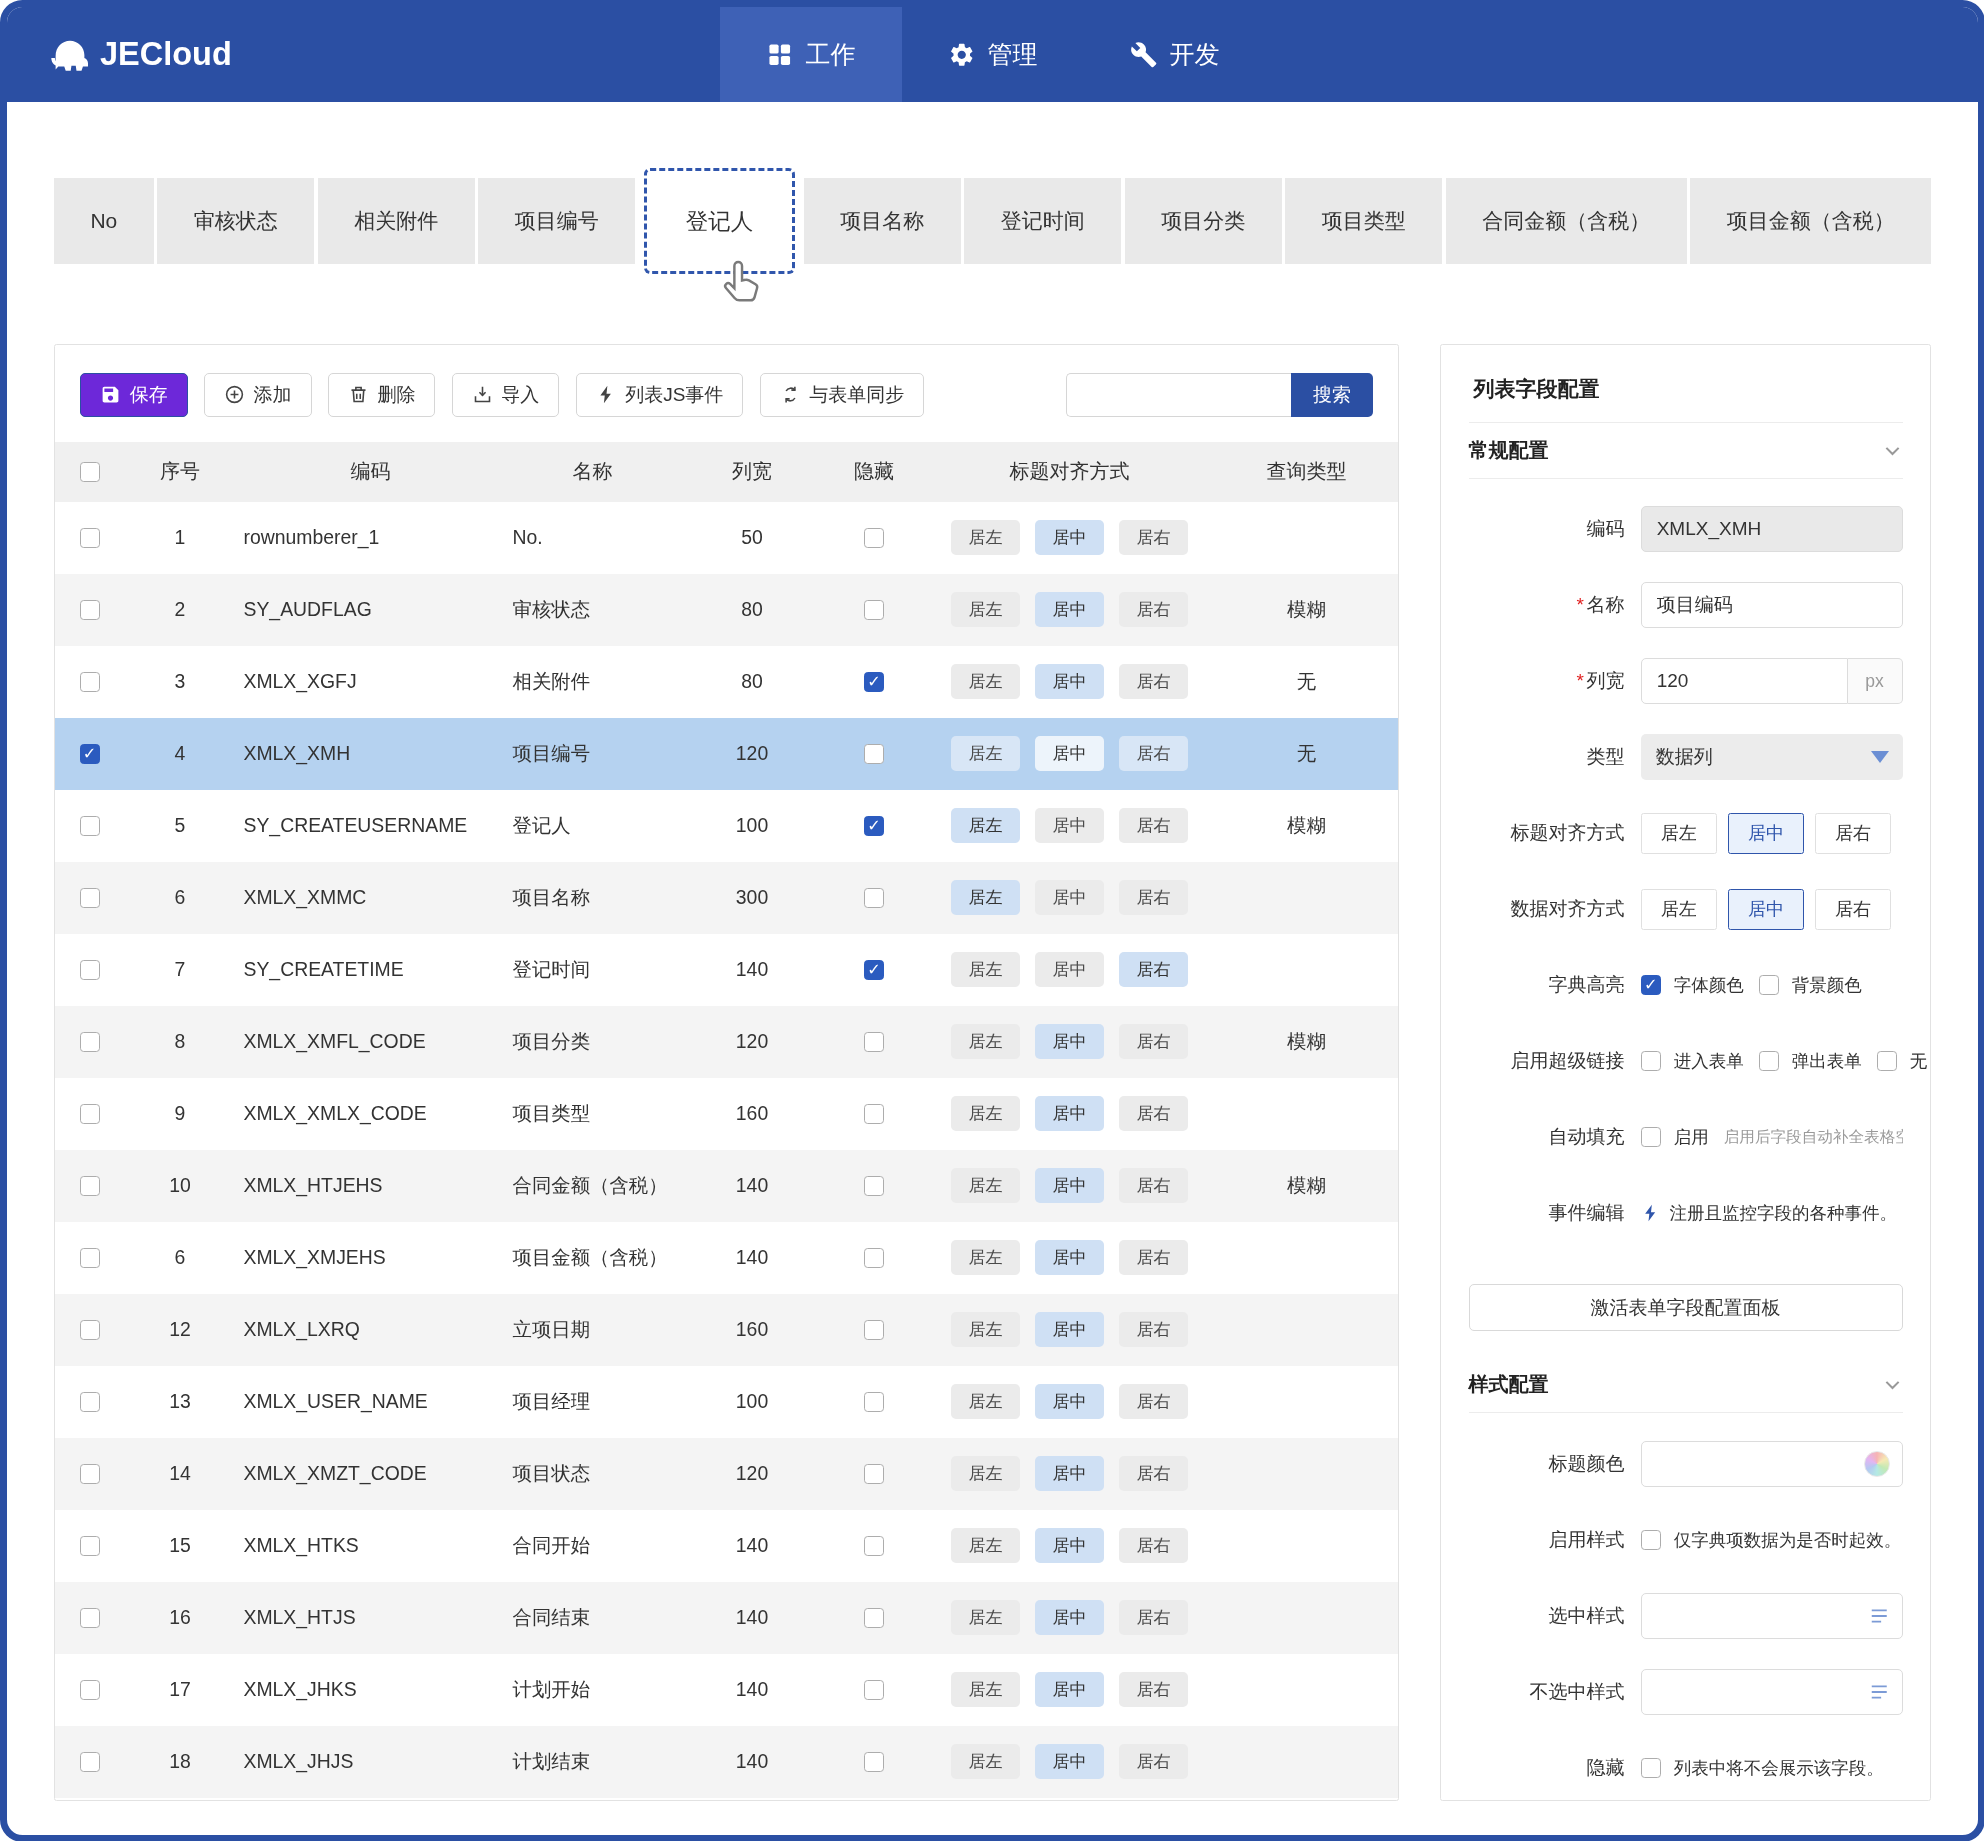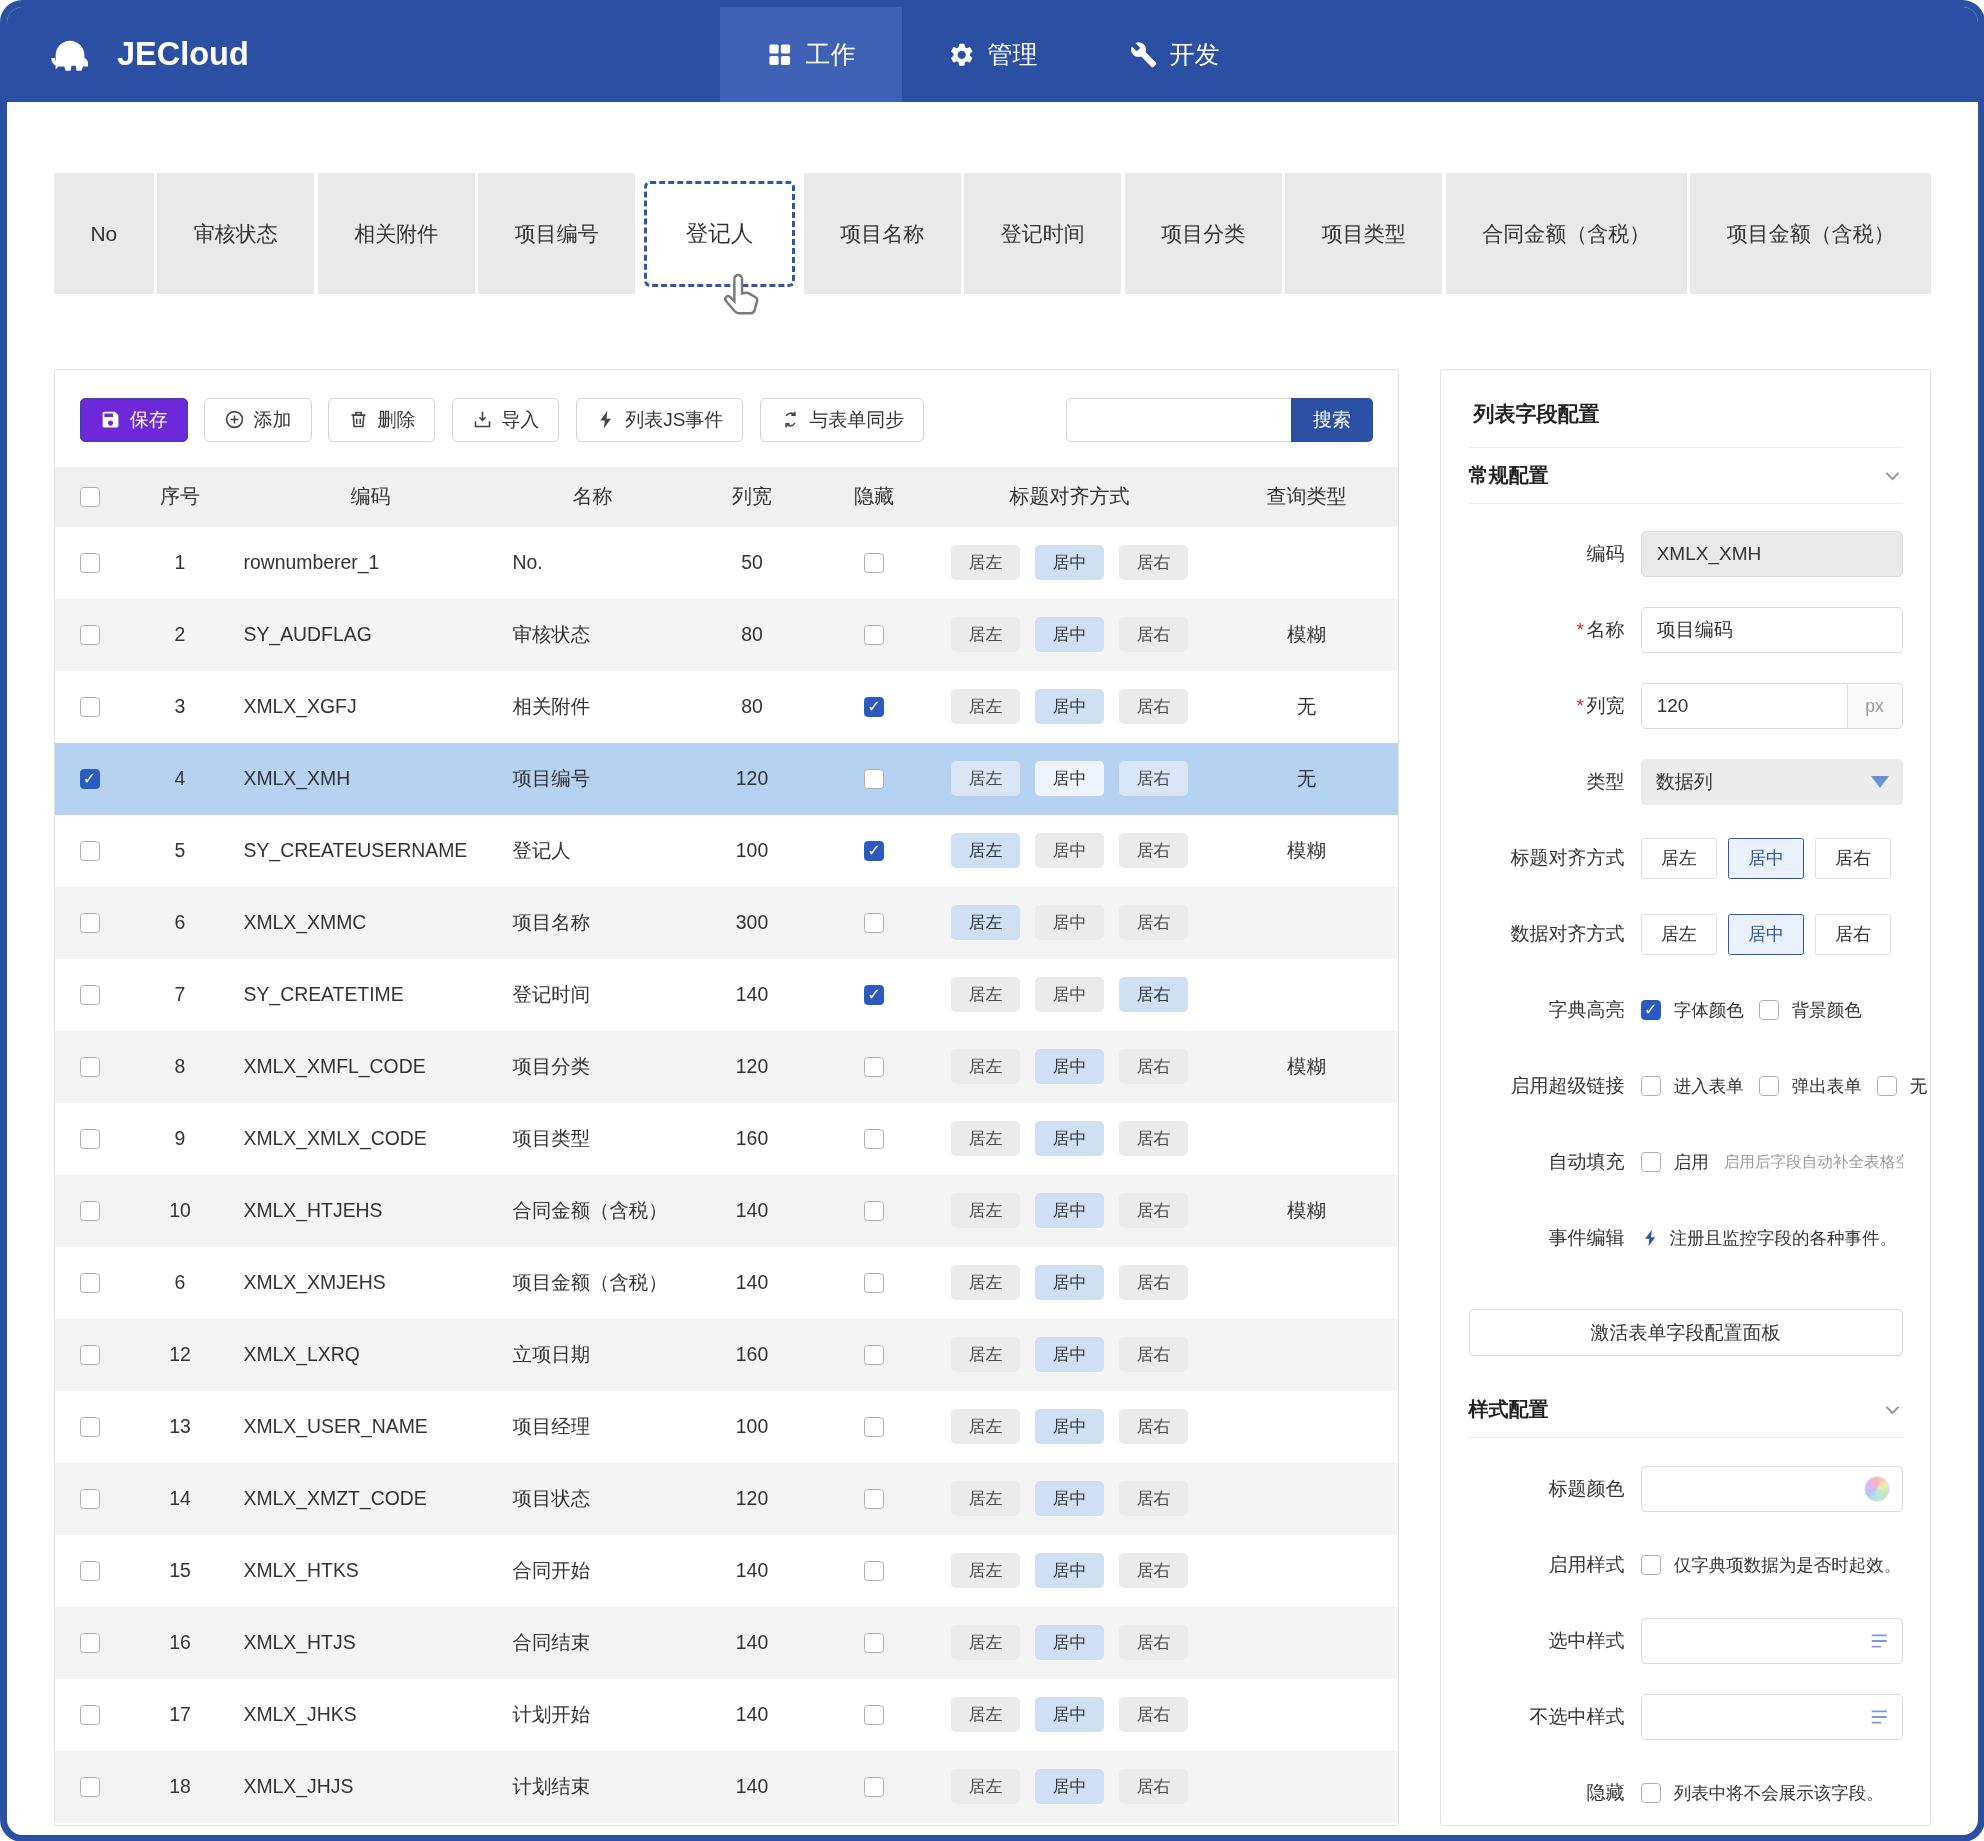--- a/index.html
+++ b/index.html
@@ -1,30 +1,30 @@
 <!DOCTYPE html>
 <html style="font-size:10px"><head>
 <meta charset="utf-8">
 <style>
   html,body{margin:0;padding:0;background:#fff;}
   body{width:1985px;height:1842px;font-family:"Liberation Sans","DejaVu Sans",sans-serif;color:#333;}
   .frame{position:relative;width:1985px;height:1842px;box-sizing:border-box;border:7.5px solid #2b4fa3;border-radius:22.5px;overflow:hidden;background:#fff;}
 
   
   .navbar{position:relative;height:95px;background:#2b4fa3;display:flex;align-items:stretch;padding-left:40px;color:#fff;}
-  .brand{display:flex;align-items:center;gap:24px;font-size:32.5px;font-weight:700;}
+  .brand{display:flex;align-items:center;gap:7px;font-size:32.5px;font-weight:700;}
   .brand svg{width:46px;height:46px;}
   .nav{position:absolute;left:50%;transform:translateX(-50%);height:100%;display:flex;align-items:stretch;}
   .nav-item{display:flex;align-items:center;gap:12.5px;padding:0 46px;font-size:25px;color:#fff;cursor:pointer;}
   .nav-item svg{width:27.5px;height:27.5px;}
   .nav-item.active{background:#3e61b6;}
 
   
   .chips-row{display:flex;gap:3.7px;margin:71px 47px 0;align-items:center;position:relative;}
-  .fchip{flex:1 1 auto;height:121px;background:#e9e9e9;display:flex;align-items:center;justify-content:center;font-size:21px;color:#333;white-space:nowrap;padding:0 21px;cursor:pointer;}
+  .fchip{flex:1 1 auto;height:86px;background:#e9e9e9;display:flex;align-items:center;justify-content:center;font-size:21px;color:#333;white-space:nowrap;padding:0 21px;cursor:pointer;}
   .fchip.selected{flex:0 0 auto;background:#fff;border:3.1px dashed #3056ac;border-radius:6.2px;height:100px;margin:-5px 5px;padding:0 39px;font-size:22.5px;position:relative;z-index:2;}
   .hand{position:absolute;bottom:-37px;left:calc(50% - 3.7px);width:49px;height:49px;}
 
   
   .main{display:flex;gap:41px;margin:75px 47px 0;height:1457px;}
   .left-panel{width:1345px;flex:none;border:1.2px solid #e2e2e2;border-radius:2.5px;background:#fff;display:flex;flex-direction:column;box-sizing:border-box;overflow:hidden;}
   .right-panel{flex:1;border:1.2px solid #e2e2e2;border-radius:2.5px;background:#fff;padding:21px 27.5px;box-sizing:border-box;font-size:19px;overflow:hidden;}
 
   
   .toolbar{display:flex;align-items:center;gap:16.2px;padding:27.5px 25px 25px;}

